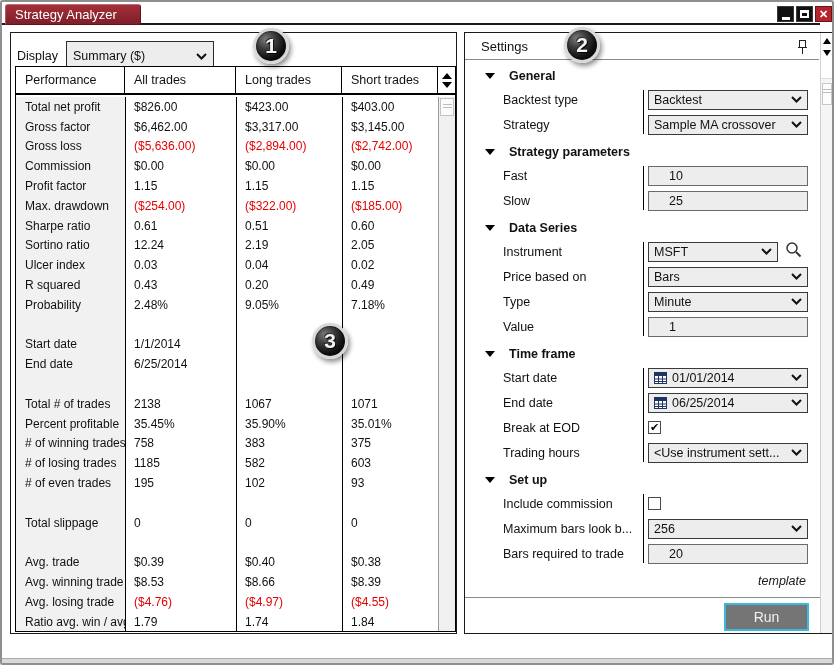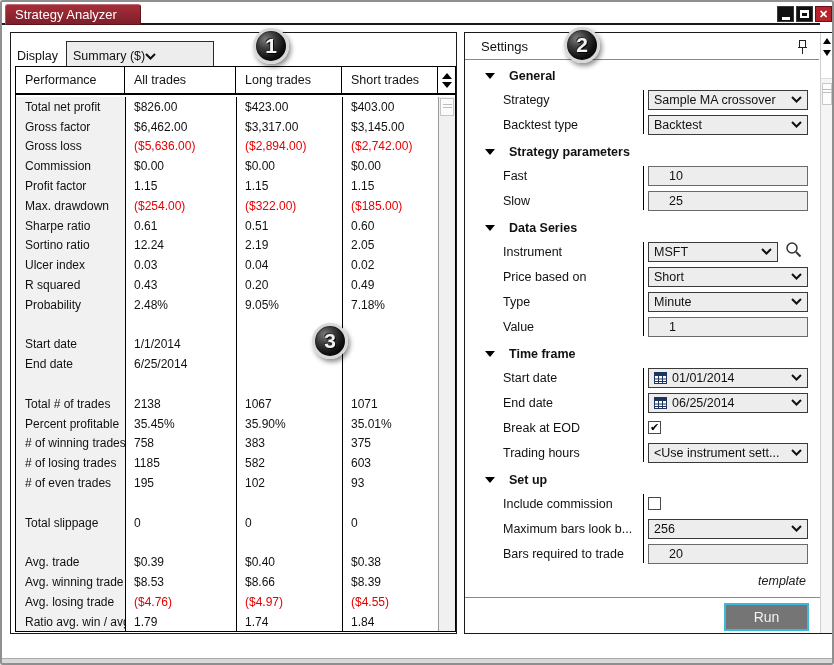--- a/index.html
+++ b/index.html
@@ -23,21 +23,21 @@
   .btn-min .glyph { width:8px; height:3px; background:#fff; margin-top:8px; }
   .btn-max .glyph { width:9px; height:8px; border:2px solid #fff; border-top-width:3px; }
 
   
   .left-panel { position:absolute; left:8px; top:30px; width:447px; height:602px;
                 border:1px solid #1a1a1a; background:#fff; }
   .display-row { position:absolute; left:6px; top:8px; display:flex; align-items:center; }
   .display-label { font-size:12.5px; color:#111; margin-right:8px; }
   .display-select { width:148px; height:30px; background:#ededed; border:1px solid #2c2c2c;
                     display:flex; align-items:center; font-size:12.5px; color:#111;
-                    padding:9px 6px; }
+                    padding:9px 6px; justify-content:space-between; }
 
   .perf-table { position:absolute; left:4px; top:33px; width:441px; height:566px;
                 border:1px solid #000; background:#fff; }
   .pt-header { position:absolute; left:0; top:0; right:0; height:28px; border-bottom:2px solid #000;
                display:flex; font-size:12.5px; color:#111; }
   .pt-h { display:flex; align-items:center; padding-left:9px; border-right:1px solid #000;
           overflow:hidden; white-space:nowrap; }
   .pt-h.c0 { width:109px; } .pt-h.c1 { width:111px; } .pt-h.c2 { width:106px; }
   .pt-h.c3 { width:96px; } 
   .pt-hscroll { flex:1; display:flex; flex-direction:column; align-items:center; justify-content:center; gap:3px; }
@@ -364,35 +364,35 @@
           </svg>
       </span>
     </div>
     <div class="settings-body">
         <div class="section-header">
           <span class="sec-tri"></span>
           <span class="sec-label">General</span>
         </div>
         <div class="section-rows">
           <div class="srow">
+            <span class="srow-label">Backtest type</span>
+            <div class="ctl dropdown">
+              <span class="dd-text">
+                <span>Backtest</span>
+              </span>
+              <svg width="11" height="7">
+                <polyline points="1,1 5.5,5.5 10,1" fill="none" stroke="#111" stroke-width="2"></polyline>
+              </svg>
+            </div>
+          </div>
+          <div class="srow">
             <span class="srow-label">Strategy</span>
             <div class="ctl dropdown">
               <span class="dd-text">
                 <span>Sample MA crossover</span>
-              </span>
-              <svg width="11" height="7">
-                <polyline points="1,1 5.5,5.5 10,1" fill="none" stroke="#111" stroke-width="2"></polyline>
-              </svg>
-            </div>
-          </div>
-          <div class="srow">
-            <span class="srow-label">Backtest type</span>
-            <div class="ctl dropdown">
-              <span class="dd-text">
-                <span>Backtest</span>
               </span>
               <svg width="11" height="7">
                 <polyline points="1,1 5.5,5.5 10,1" fill="none" stroke="#111" stroke-width="2"></polyline>
               </svg>
             </div>
           </div>
         </div>
         <div class="section-header">
           <span class="sec-tri"></span>
           <span class="sec-label">Strategy parameters</span>
@@ -424,21 +424,21 @@
             </div>
             <span class="search-icon-wrap"><svg width="17" height="17">
                 <circle cx="7" cy="7" r="5" fill="none" stroke="#333" stroke-width="1.5"></circle>
                 <line x1="11" y1="11" x2="15.5" y2="15.5" stroke="#333" stroke-width="2"></line>
               </svg></span>
           </div>
           <div class="srow">
             <span class="srow-label">Price based on</span>
             <div class="ctl dropdown">
               <span class="dd-text">
-                <span>Short</span>
+                <span>Bars</span>
               </span>
               <svg width="11" height="7">
                 <polyline points="1,1 5.5,5.5 10,1" fill="none" stroke="#111" stroke-width="2"></polyline>
               </svg>
             </div>
           </div>
           <div class="srow">
             <span class="srow-label">Type</span>
             <div class="ctl dropdown">
               <span class="dd-text">

